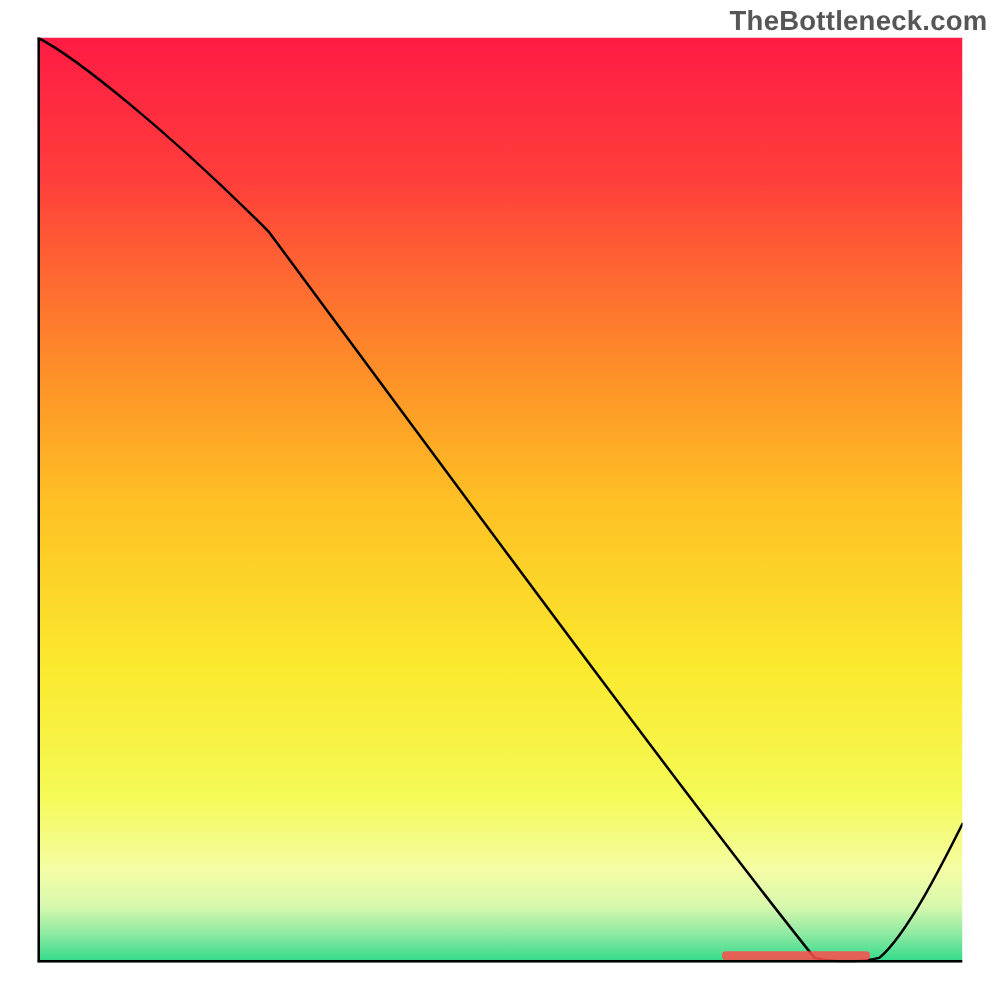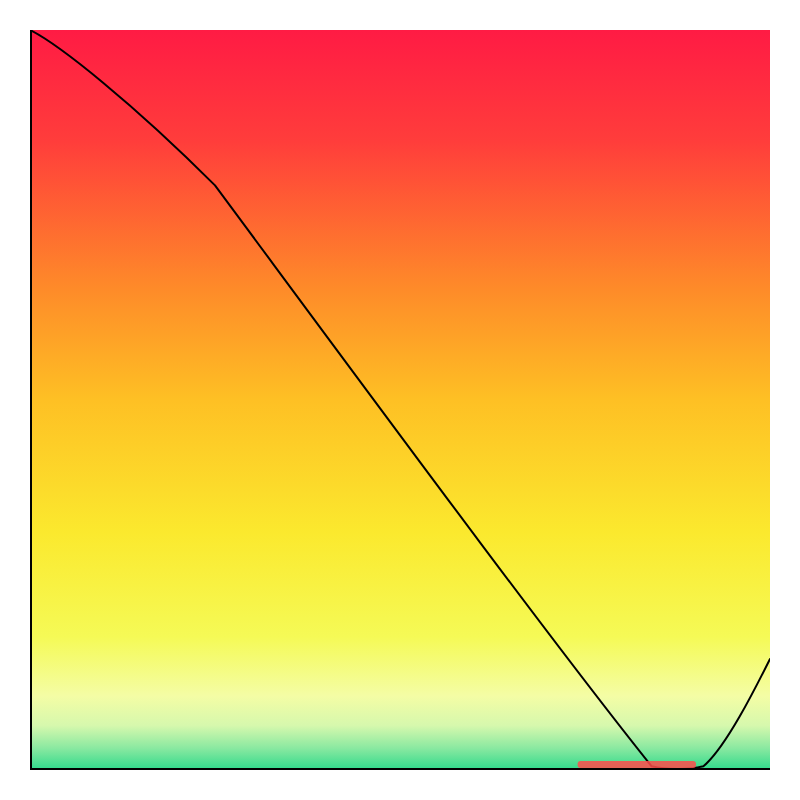--- a/index.html
+++ b/index.html
@@ -33,20 +33,21 @@
     height: 740px;
   }
   svg {
     display: block;
   }
 </style>
 </head>
 <body>
 
 <div class="frame">
+  <div class="watermark">TheBottleneck.com</div>
 
   <div class="plot-area">
     <svg id="chart-svg" width="740" height="740" viewBox="0 0 740 740" preserveAspectRatio="none">
       <defs>
         <linearGradient id="bg-grad" x1="0" y1="0" x2="0" y2="1">
             <stop offset="0%" stop-color="#ff1b44"></stop>
             <stop offset="15%" stop-color="#ff3d3b"></stop>
             <stop offset="35%" stop-color="#fe8b29"></stop>
             <stop offset="50%" stop-color="#fec024"></stop>
             <stop offset="68%" stop-color="#fbe92e"></stop>

